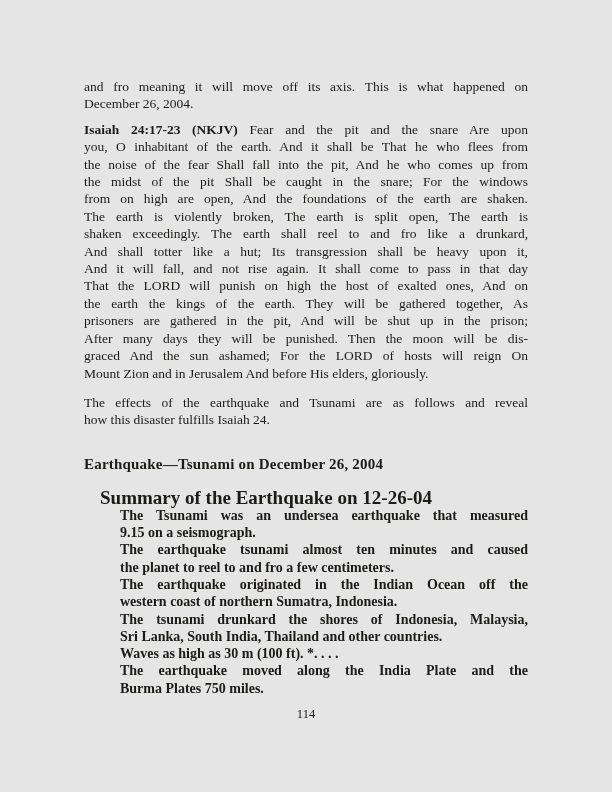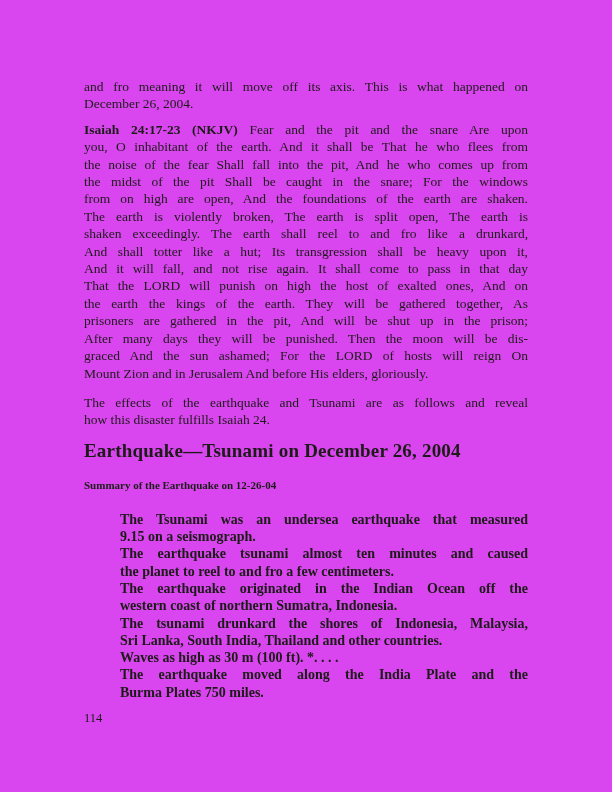--- a/index.html
+++ b/index.html
@@ -1,20 +1,20 @@
 <!DOCTYPE html>
 <html><head>
 <meta charset="utf-8">
 <style>
   html, body { margin: 0; padding: 0; }
   .page {
     position: relative;
     width: 612px;
     height: 792px;
-    background: #d946ef;
+    background: #e5e5e5;
     color: #1c1b18;
     font-family: "Liberation Serif", "DejaVu Serif", serif;
     overflow: hidden;
   }
   .textcol {
     position: absolute;
     left: 84px;
     top: 78px;
     width: 444px;
   }
@@ -31,42 +31,43 @@
     -moz-text-align-last: justify;
   }
   .line.last {
     text-align: right;
     text-align-last: left;
   }
   .b { font-weight: bold; }
   .para-scripture { margin-top: 8px; }
   .para-effects  { margin-top: 12px; }
   .heading1 {
-    margin-top: 11px;
-    font-size: 19px;
+    margin-top: 24px;
+    font-size: 15px;
     line-height: 22px;
     font-weight: bold;
     letter-spacing: 0.2px;
   }
   .heading2 {
     margin-top: 14px;
-    font-size: 11px;
+    font-size: 19px;
     line-height: 18px;
     font-weight: bold;
+    margin-left: 16px;
   }
   .summary-list {
-    margin-top: 17px;
+    margin-top: 0;
     padding-left: 36px;
     font-size: 14px;
     line-height: 17.3px;
     font-weight: bold;
   }
   .page-number {
     margin-top: 10px;
-    text-align: left;
+    text-align: center;
     font-size: 12.5px;
     line-height: 15px;
   }
 </style>
 </head>
 <body>
 
 <div class="page">
   <div class="textcol">
 

